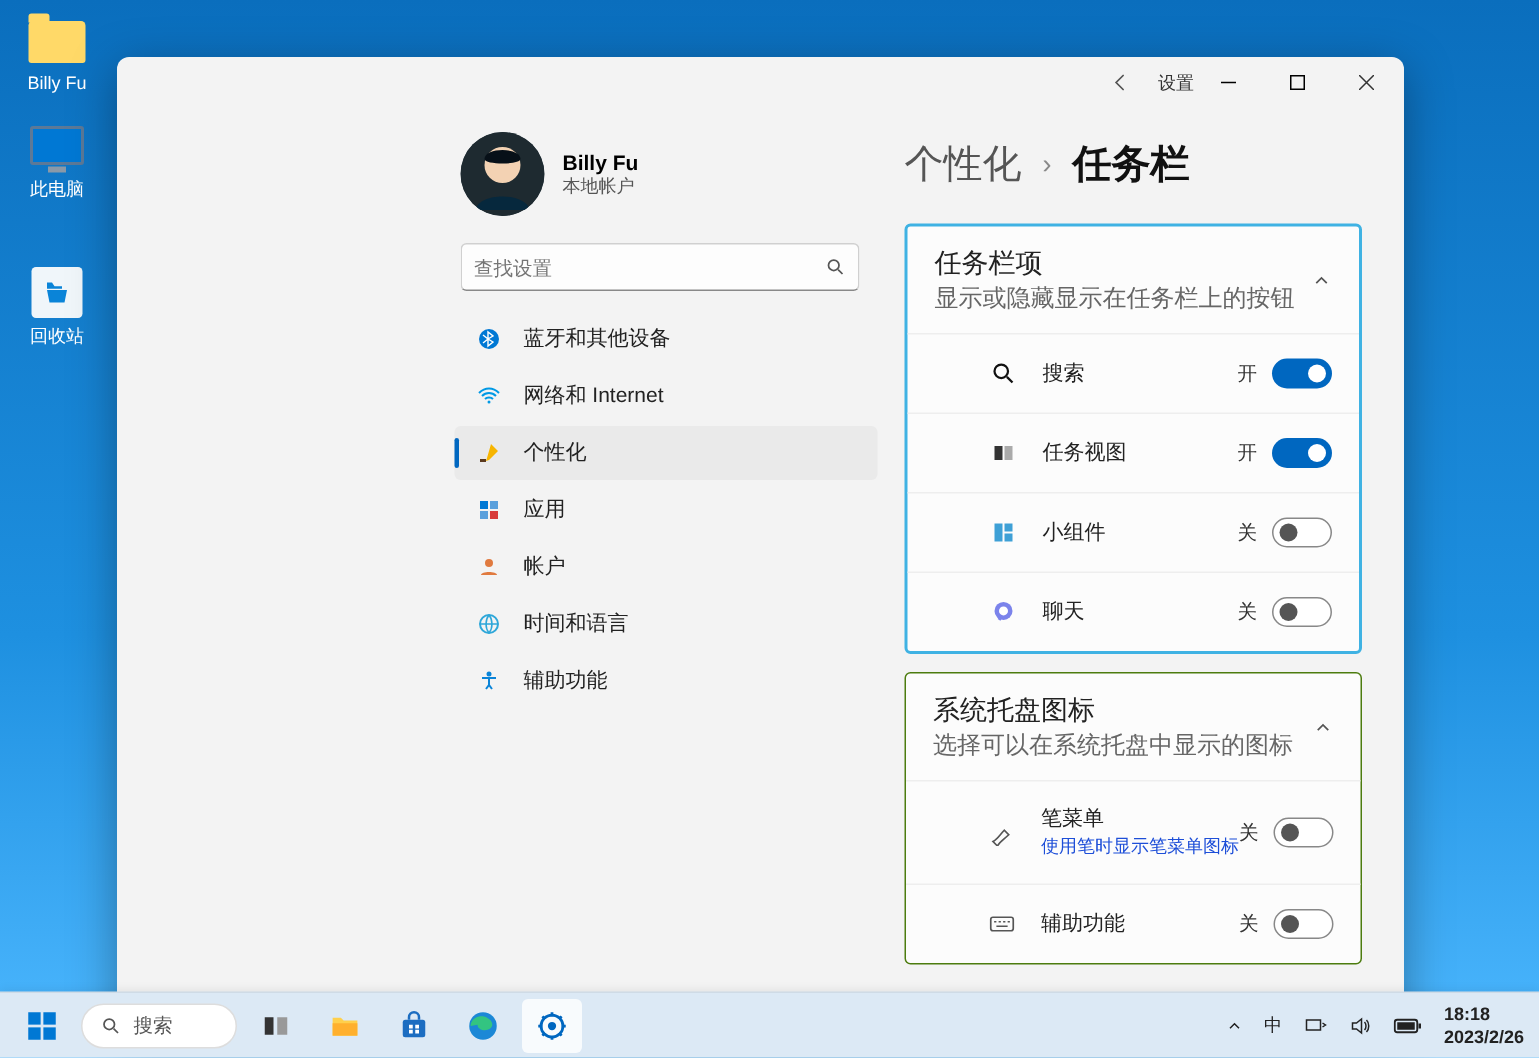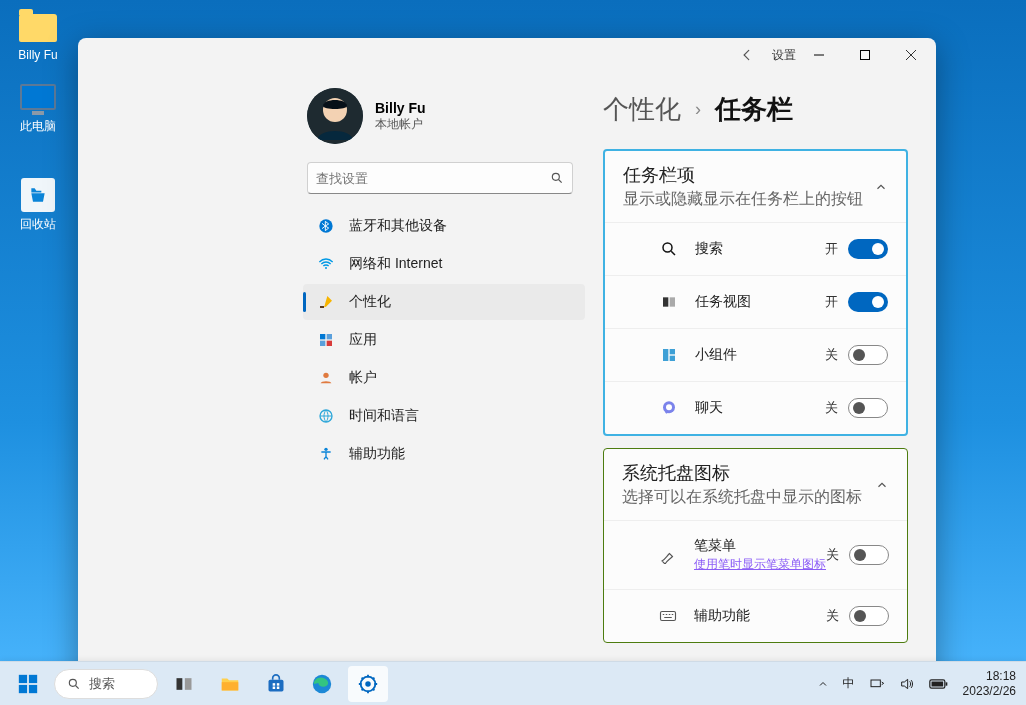--- a/index.html
+++ b/index.html
@@ -53,39 +53,39 @@
 .group { border: 1px solid #4d7c0f; background: #fcfcfc; border-radius: 4px; margin-bottom: 12px; }
 .group.highlight { border: 2px solid #3fb2e3; }
 .group-header { padding: 12px 18px; display: flex; align-items: center; cursor: pointer; }
 .group-title { font-size: 18px; color: #222; }
 .group-sub { font-size: 16px; color: #666; margin-top: 2px; }
 .group-header .chev { margin-left: auto; color: #555; }
 
 .row { display: flex; align-items: center; padding: 16px 18px 16px 54px; border-top: 1px solid #eee; }
 .row .ricon { width: 20px; margin-right: 16px; color: #333; display:flex; align-items:center; justify-content:center; }
 .row .rlabel { font-size: 14px; color: #222; }
-.row .rsub { font-size: 12px; color: #8b5cf6; margin-top: 1px; text-decoration: underline; }
+.row .rsub { font-size: 12px; color: #1d4ed8; margin-top: 1px; }
 .row-spacer { flex: 1; }
 .state-label { font-size: 13px; color: #333; margin-right: 10px; }
 
 .toggle { width: 40px; height: 20px; border-radius: 10px; position: relative; cursor: pointer; }
 .toggle .knob { position: absolute; width: 12px; height: 12px; border-radius: 50%; top: 4px; transition: none; }
 .toggle.on { background: #0067c0; }
 .toggle.on .knob { right: 4px; background: #fff; }
 .toggle.off { background: #fff; border: 1px solid #888; }
 .toggle.off .knob { left: 4px; background: #555; top: 3px; }
 
 
 .taskbar { position: absolute; left: 0; right: 0; bottom: 0; height: 44px; background: #dce9f5; border-top: 1px solid rgba(0,0,0,.06); display: flex; align-items: center; padding: 0 10px; box-shadow: 0 -1px 6px rgba(0,0,0,.08); }
 .tb-center { position: absolute; left: 8px; display: flex; align-items: center; gap: 6px; }
 .tb-btn { width: 40px; height: 36px; display: flex; align-items: center; justify-content: center; border-radius: 4px; cursor: pointer; }
 .tb-btn.active { background: rgba(255,255,255,.8); }
 .tb-search { width: 104px; height: 30px; background: #fff; border-radius: 16px; display: flex; align-items: center; padding: 0 12px; gap: 8px; font-size: 13px; color: #555; border: 1px solid #ddd; cursor: text; }
 .tb-tray { margin-left: auto; display: flex; align-items: center; gap: 14px; font-size: 12px; color: #222; }
-.tb-clock { text-align: right; line-height: 1.25; font-size: 12px; }
+.tb-clock { line-height: 1.25; font-size: 12px; font-weight: bold; }
 
 
 svg { display: block; }
 </style>
 </head>
 <body>
 
 <div class="desktop-icon" style="left:8px; top:8px;">
   <div class="folder-icon"></div>
   <div>Billy Fu</div>

